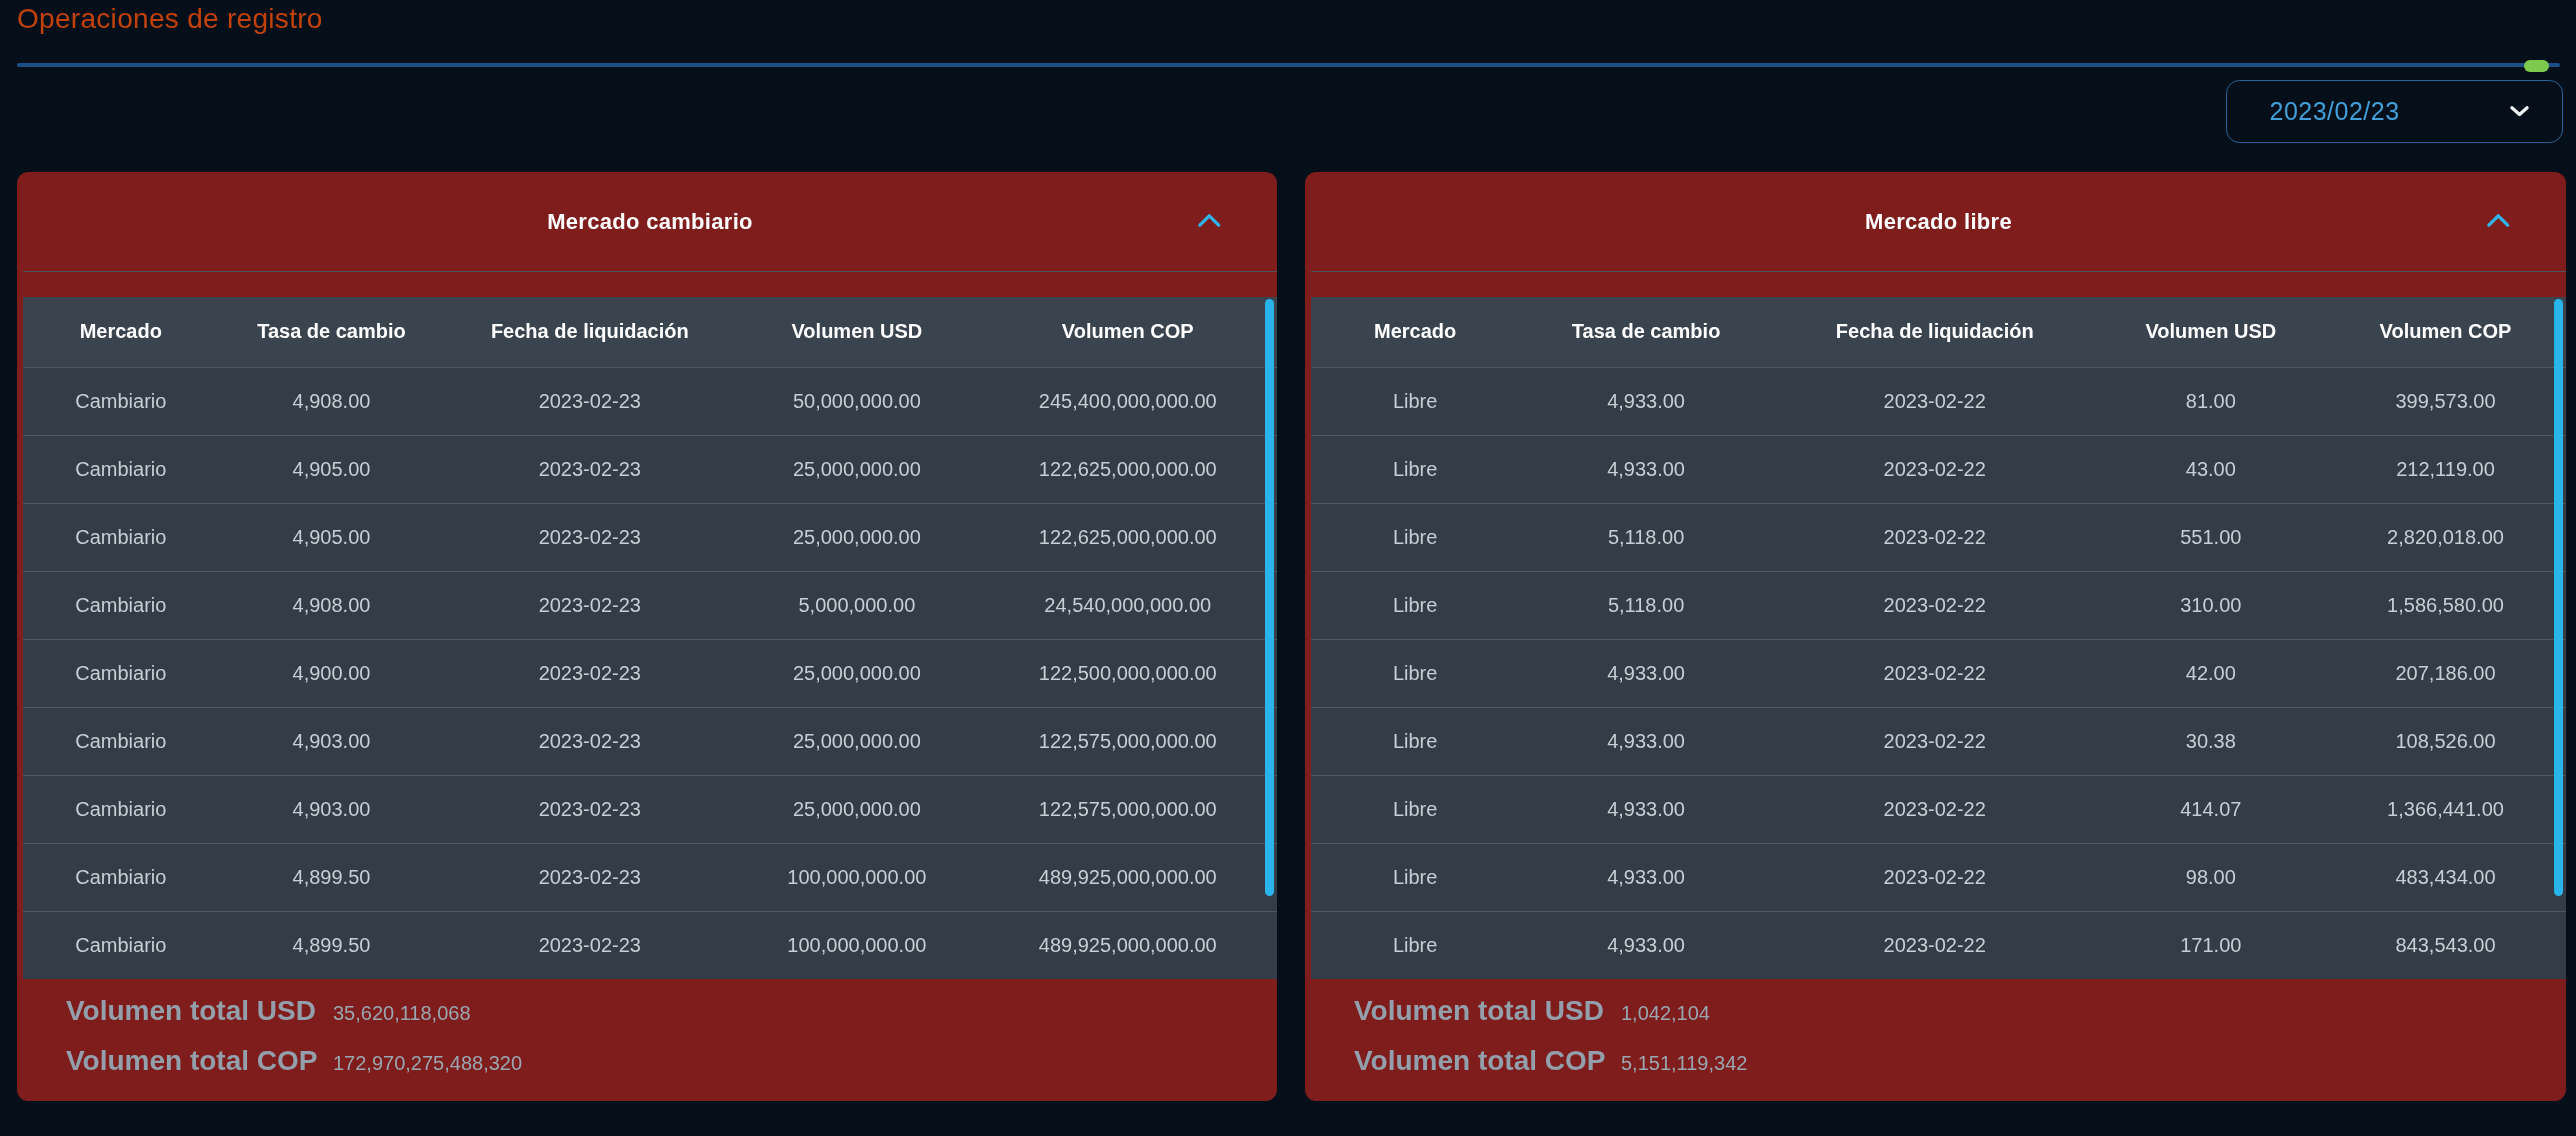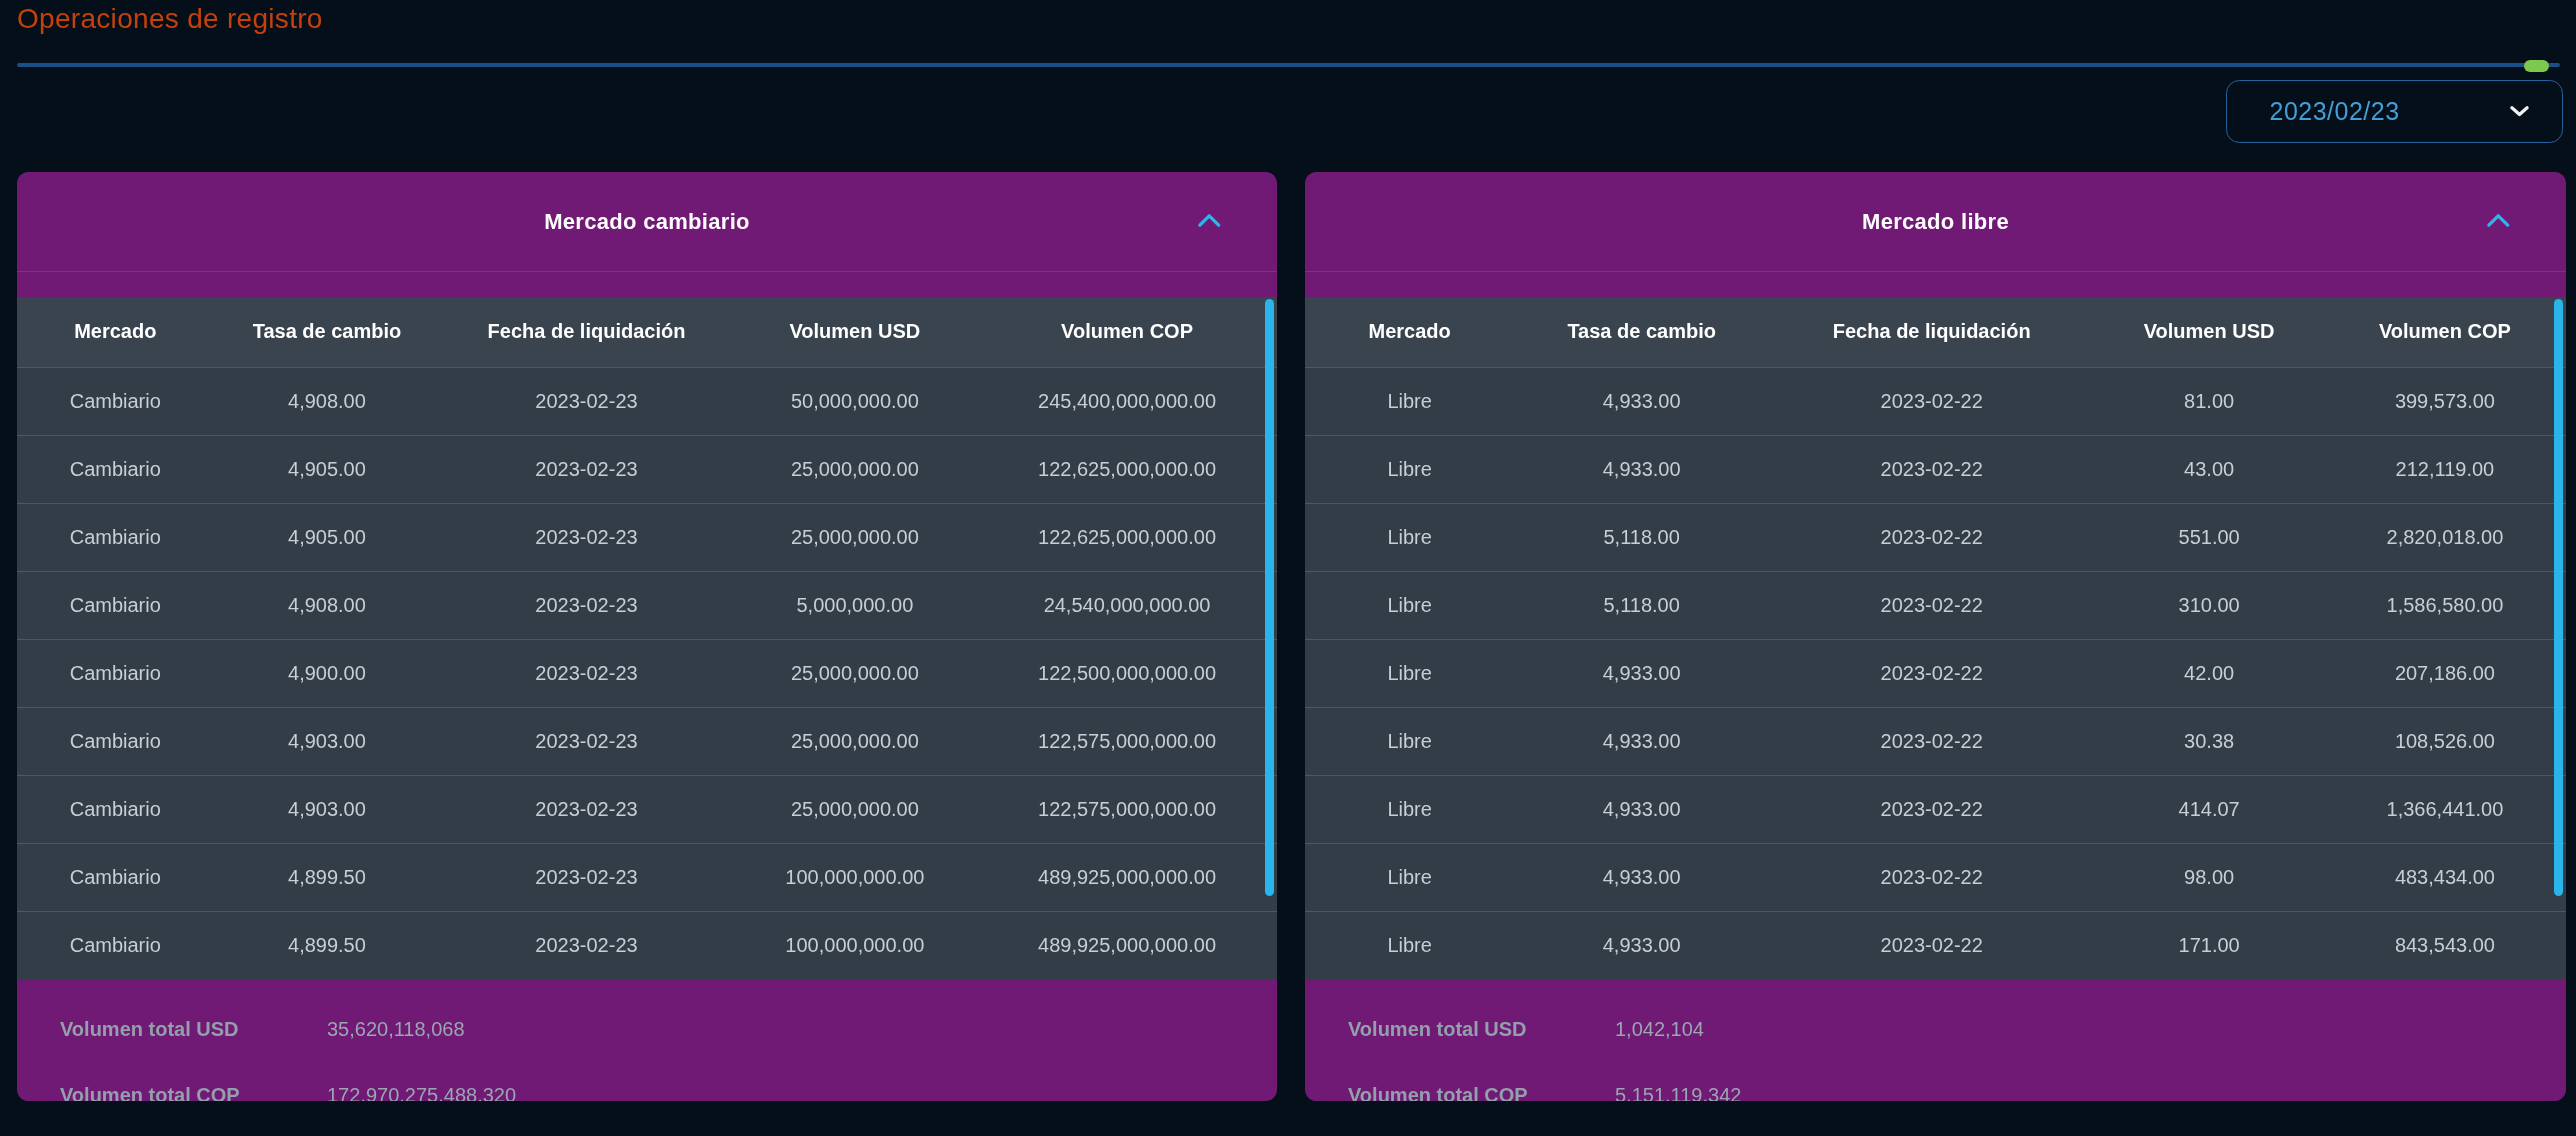--- a/index.html
+++ b/index.html
@@ -18,22 +18,22 @@
 
   
   .date-select { position:absolute; left:2226px; top:80px; width:337px; height:63px;
                  border:1.9px solid #29639c; border-radius:13.3px;
                  display:flex; align-items:center; justify-content:space-between;
                  padding:0 32px 0 26.5px; cursor:pointer; background:transparent; }
   .date-select .date-text { color:#419fd9; font-size:25px; letter-spacing:0.5px;margin-left:16px; }
 
   
   .panels { position:absolute; left:17px; top:172px; width:2549px; display:flex; gap:28px; }
-  .card { position:relative; width:1260px; height:929px; background:#701a75;
-          border-radius:11.4px; overflow:hidden; }
+  .card { position:relative; width:1260px; height:929px; background:#7f1d1d;
+          border-radius:11.4px; overflow:hidden;padding-left:6px; }
 
   .card-header { height:100px; border-bottom:1.9px solid #4a545e;
                  display:flex; align-items:center; justify-content:center;
                  position:relative; cursor:pointer; }
   .card-title { color:#fdfdfe; font-size:22px; font-weight:bold; letter-spacing:0.3px; }
   .chevron-up { position:absolute; right:55px; top:50%; transform:translateY(-50%); }
 
   .table-zone { position:relative; margin-top:25px; }
   table { width:100%; border-collapse:collapse; table-layout:fixed; }
   thead tr { height:70px; background:#3a444e; }
@@ -47,21 +47,21 @@
   .tbl-left  col:nth-child(5){width:23.8%}
   .tbl-right col:nth-child(1){width:16.6%} .tbl-right col:nth-child(2){width:20.2%}
   .tbl-right col:nth-child(3){width:25.8%} .tbl-right col:nth-child(4){width:18.2%}
   .tbl-right col:nth-child(5){width:19.2%}
 
   .scroll-thumb { position:absolute; top:1.9px; right:2.8px; width:9.5px; height:597px;
                   background:#29b4ea; border-radius:5.7px; cursor:grab; }
 
   .card-footer { padding:15px 0 0 43px; }
   .total-line { display:flex; align-items:baseline; margin-bottom:14px; line-height:34px; }
-  .total-label { color:#93a0ab; font-size:20px; font-weight:bold; min-width:267px;margin-top:18px; }
+  .total-label { color:#93a0ab; font-size:28px; font-weight:bold; min-width:267px; }
   .total-value { color:#9aa6b0; font-size:20px; }
 </style>
 </head>
 <body>
 
 <div class="page">
 
   <h1 class="page-title">Operaciones de registro</h1>
 
   <div class="header-rule">

